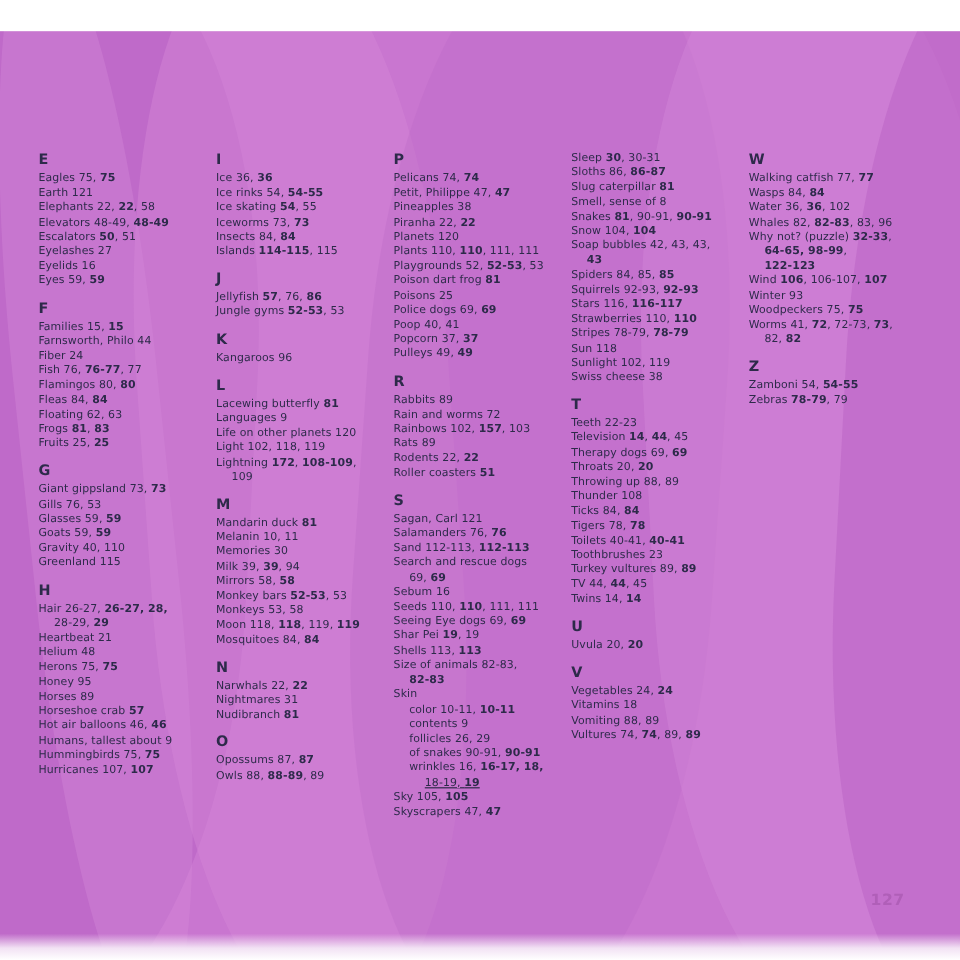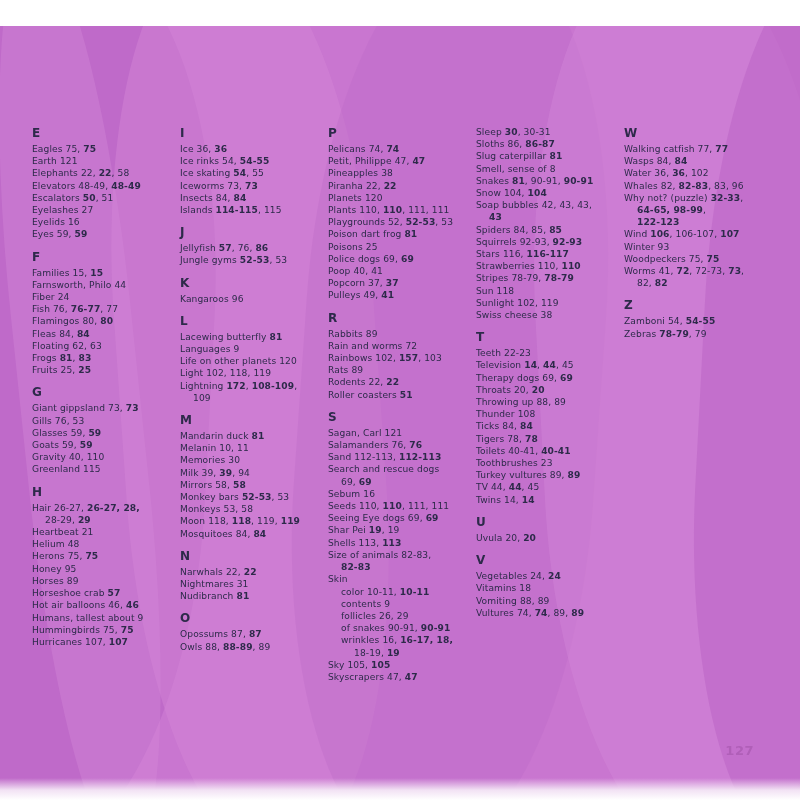--- a/index.html
+++ b/index.html
@@ -115,20 +115,21 @@
   .letter.first { margin-top: 0; }
   .entry {
     white-space: normal;
   }
   .entry .b { font-weight: bold; }
   .sub {
     padding-left: 13px;
   }
   .sub2 {
     padding-left: 26px;
+    text-decoration: underline;
   }
   .pagenum {
     position: absolute;
     right: 46px;
     bottom: 42px;
     font-weight: bold;
     font-size: 13px;
     color: #b05fb8;
     letter-spacing: 0.5px;
   }
@@ -232,21 +233,21 @@
         <div class="entry">Pineapples 38</div>
         <div class="entry">Piranha 22, <span class="b">22</span></div>
         <div class="entry">Planets 120</div>
         <div class="entry">Plants 110, <span class="b">110</span>, 111, 111</div>
         <div class="entry">Playgrounds 52, <span class="b">52-53</span>, 53</div>
         <div class="entry">Poison dart frog <span class="b">81</span></div>
         <div class="entry">Poisons 25</div>
         <div class="entry">Police dogs 69, <span class="b">69</span></div>
         <div class="entry">Poop 40, 41</div>
         <div class="entry">Popcorn 37, <span class="b">37</span></div>
-        <div class="entry">Pulleys 49, <span class="b">41</span></div>
+        <div class="entry">Pulleys 49, <span class="b">49</span></div>
         <div class="letter">R</div>
         <div class="entry">Rabbits 89</div>
         <div class="entry">Rain and worms 72</div>
         <div class="entry">Rainbows 102, <span class="b">157</span>, 103</div>
         <div class="entry">Rats 89</div>
         <div class="entry">Rodents 22, <span class="b">22</span></div>
         <div class="entry">Roller coasters <span class="b">51</span></div>
         <div class="letter">S</div>
         <div class="entry">Sagan, Carl 121</div>
         <div class="entry">Salamanders 76, <span class="b">76</span></div>

